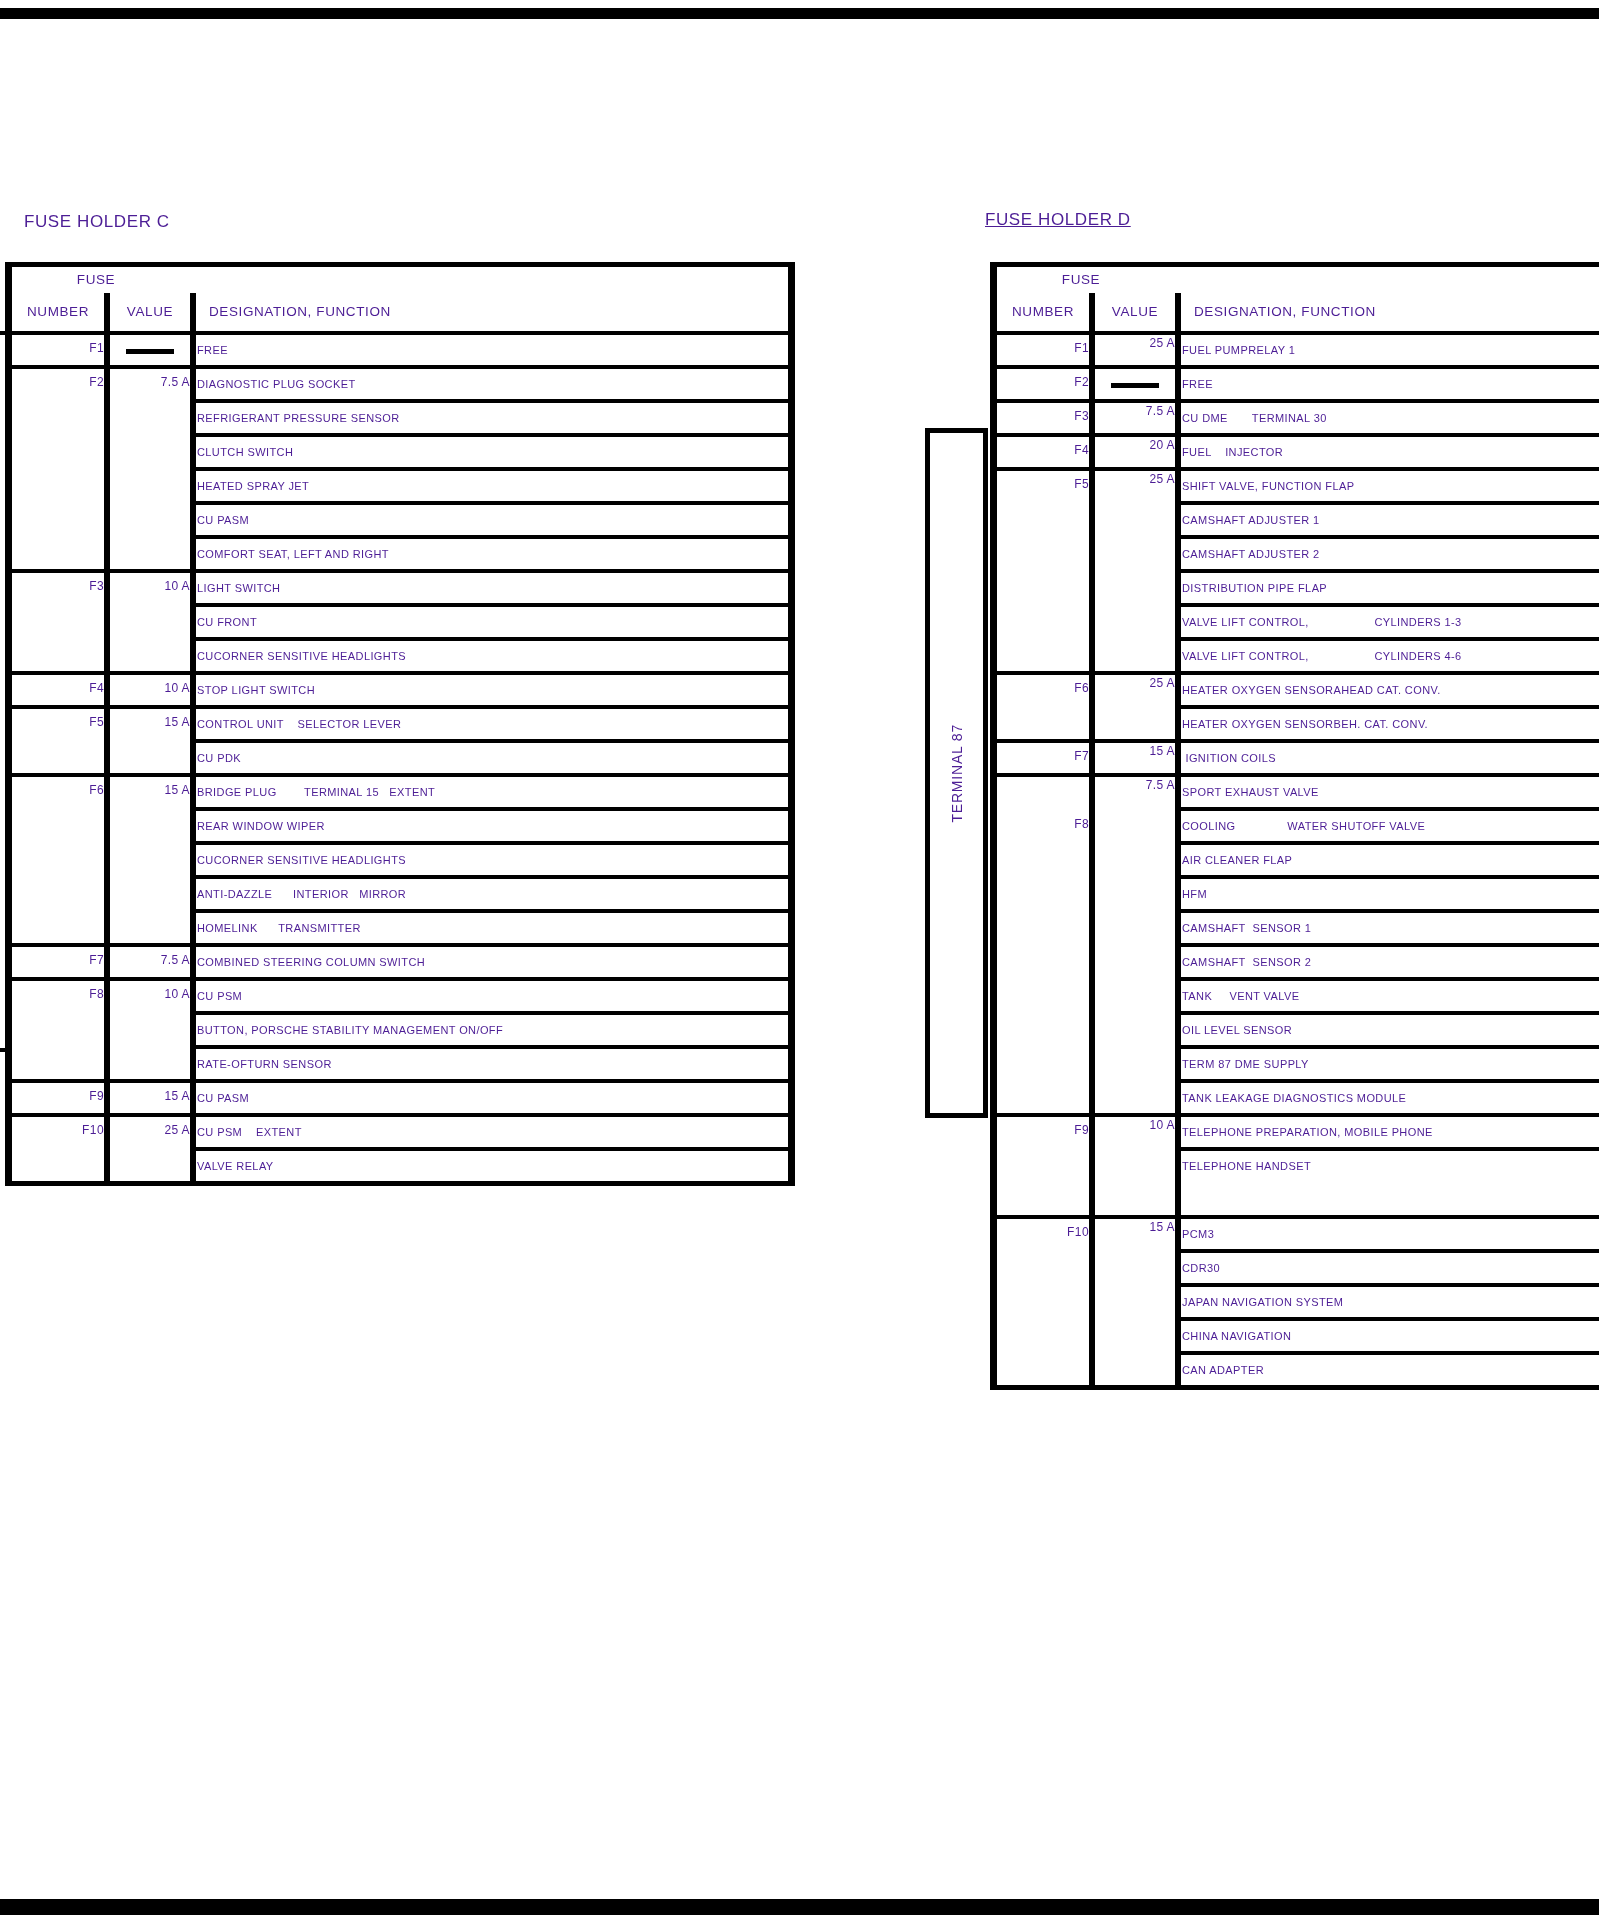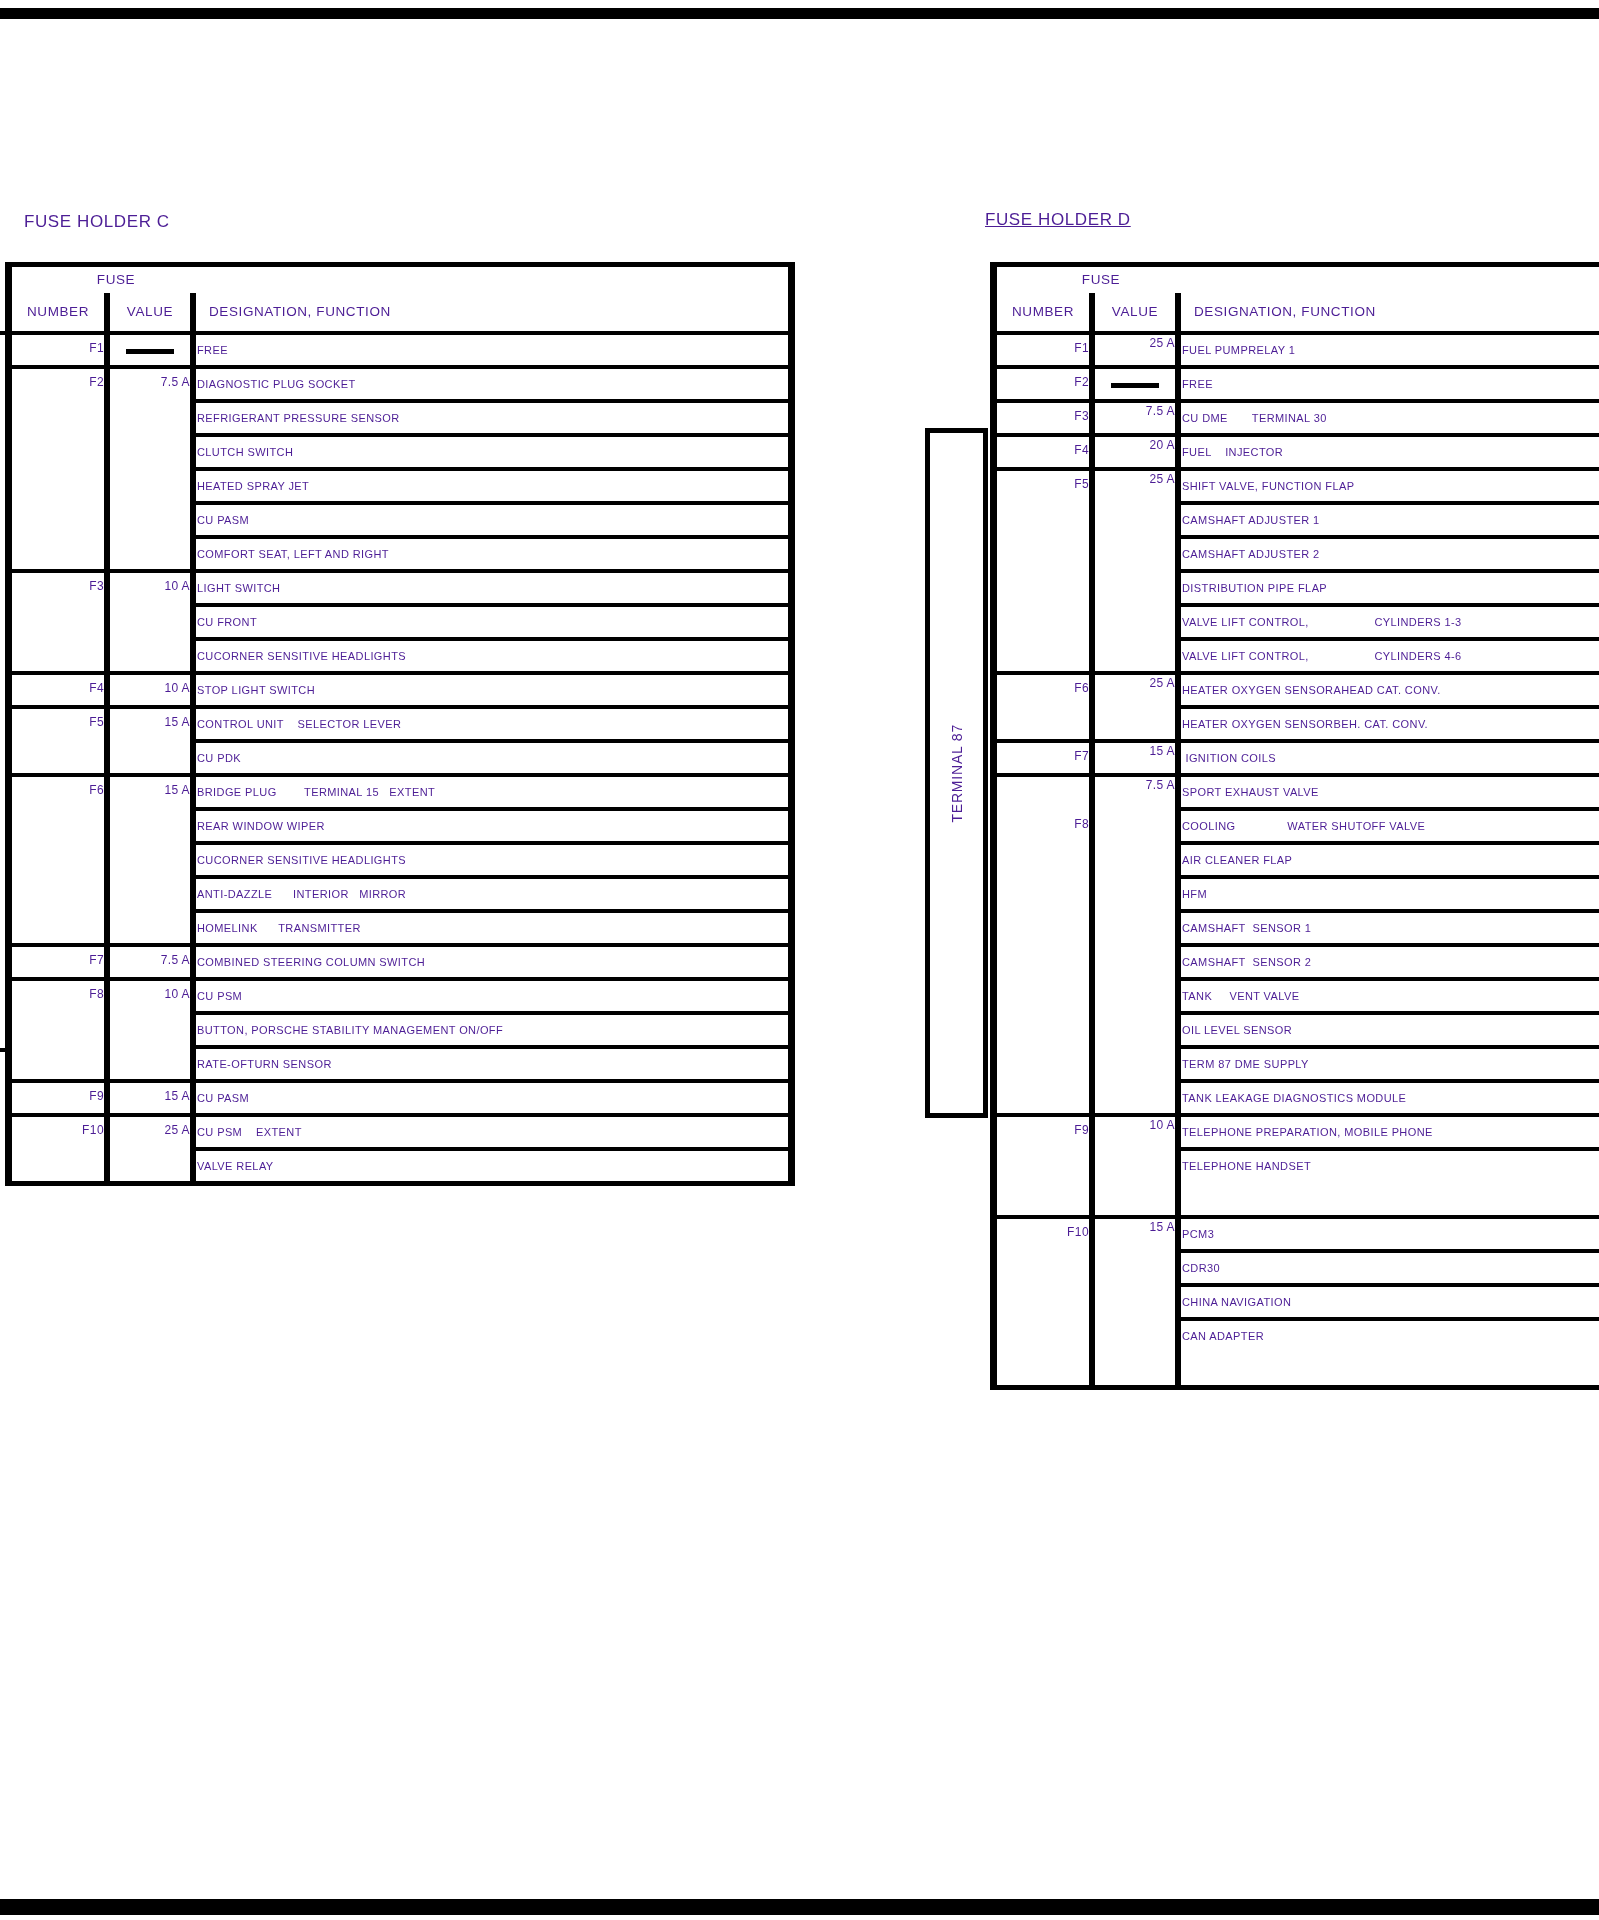--- a/index.html
+++ b/index.html
@@ -17,21 +17,21 @@
   .terminal-box{position:absolute;left:925px;top:428px;width:63px;height:690px;
                 border:5px solid #000;box-sizing:border-box;background:#fff;
                 display:flex;align-items:center;justify-content:center;}
   .terminal-text{writing-mode:vertical-rl;transform:rotate(180deg);font-size:14px;
                  letter-spacing:0.8px;white-space:nowrap;}
   .fuse-table{position:absolute;top:262px;background:#fff;border:5px solid #000;
               border-left-width:7px;box-sizing:border-box;}
   .table-c{left:5px;width:790px;border-right-width:7px;}
   .table-d{left:990px;width:609px;border-right:none;}
   .hdr-fuse{height:26px;}
-  .hdr-fuse-label{display:inline-block;padding-left:54px;width:100px;text-align:center;
+  .hdr-fuse-label{display:inline-block;padding-left:34px;width:100px;text-align:center;
                   font-size:13.5px;letter-spacing:0.6px;padding-top:5px;}
   .hdr-cols{height:38px;display:flex;}
   .col-num{width:98px;border-right:6px solid #000;box-sizing:border-box;flex:none;}
   .col-val{width:86px;border-right:6px solid #000;box-sizing:border-box;flex:none;}
   .hdr-cell{font-size:13.5px;letter-spacing:0.6px;text-align:center;padding-top:11px;}
   .hdr-desig{flex:1;font-size:13.5px;letter-spacing:0.6px;text-align:left;
              padding:11px 0 0 13px;white-space:nowrap;overflow:hidden;}
   .group{display:flex;border-top:4px solid #000;box-sizing:border-box;}
   .cell-label{display:block;text-align:right;font-size:12px;letter-spacing:0.4px;}
   .num-label{padding-top:6px;}
@@ -323,18 +323,19 @@
       <div class="group" style="height: 170px;">
         <div class="col-num">
           <span class="cell-label num-label" style="padding-top: 6px;">F10</span>
         </div>
         <div class="col-val">
           <span class="cell-label val-label">15 A</span>
         </div>
         <div class="desig-col">
           <div class="sub-row">PCM3</div>
           <div class="sub-row">CDR30</div>
+          <div class="sub-row">JAPAN NAVIGATION SYSTEM</div>
           <div class="sub-row">CHINA NAVIGATION</div>
           <div class="sub-row">CAN ADAPTER</div>
         </div>
       </div>
     </div>
 </div>
 
 </body></html>

